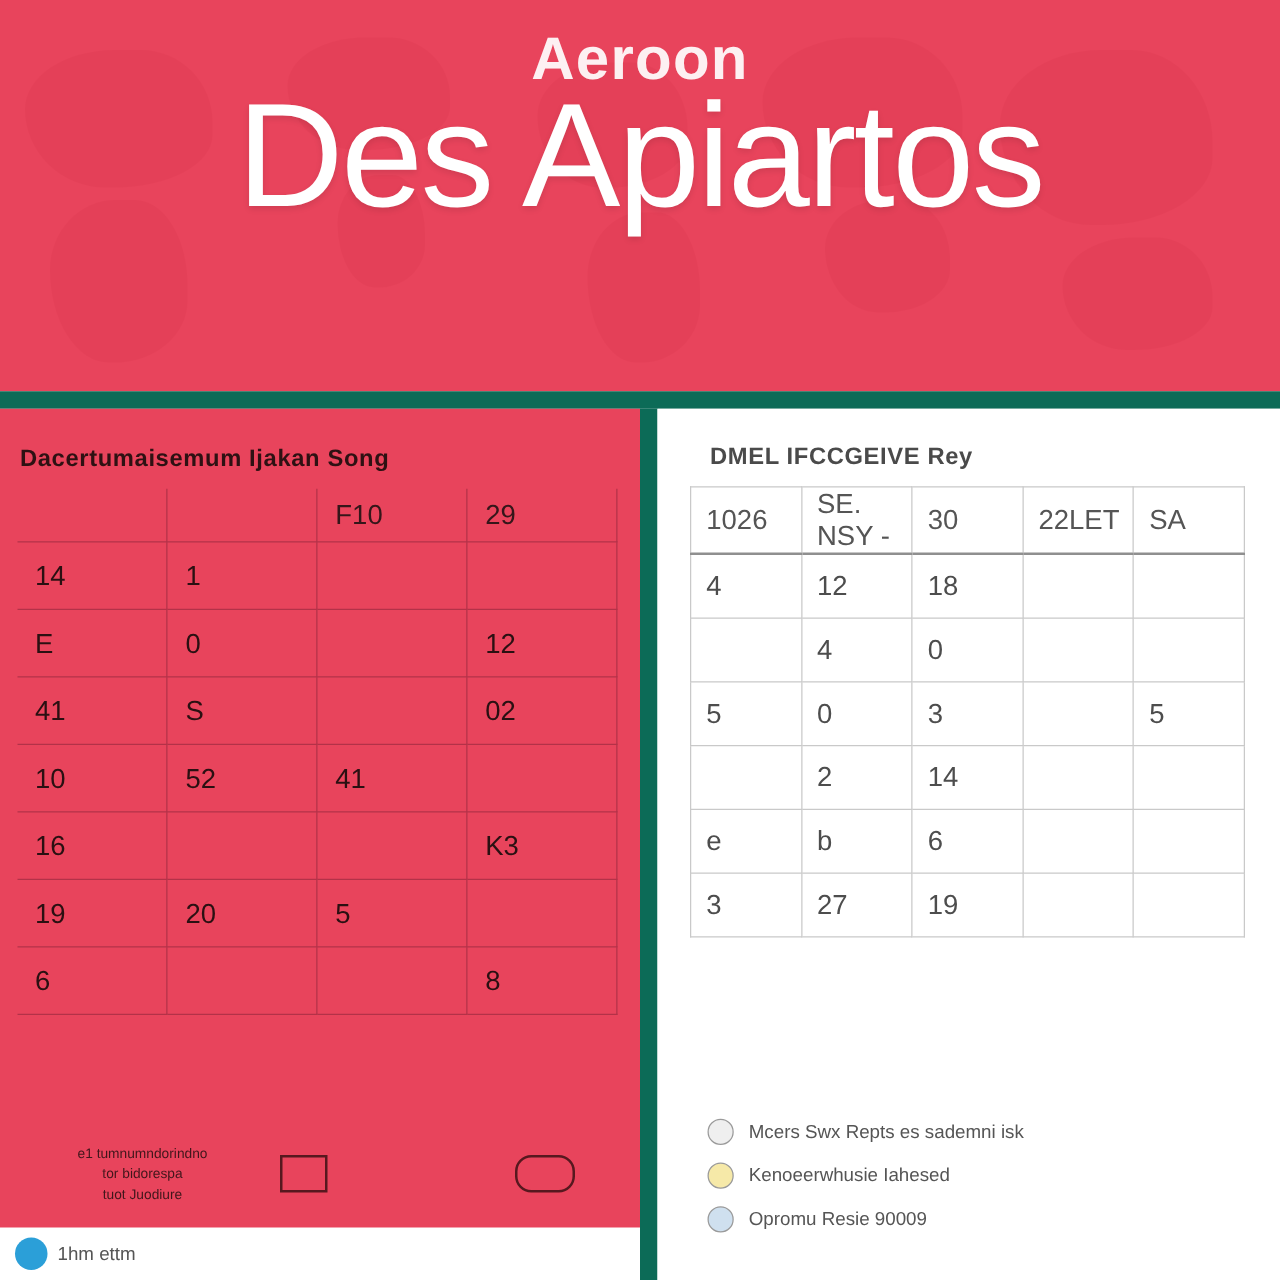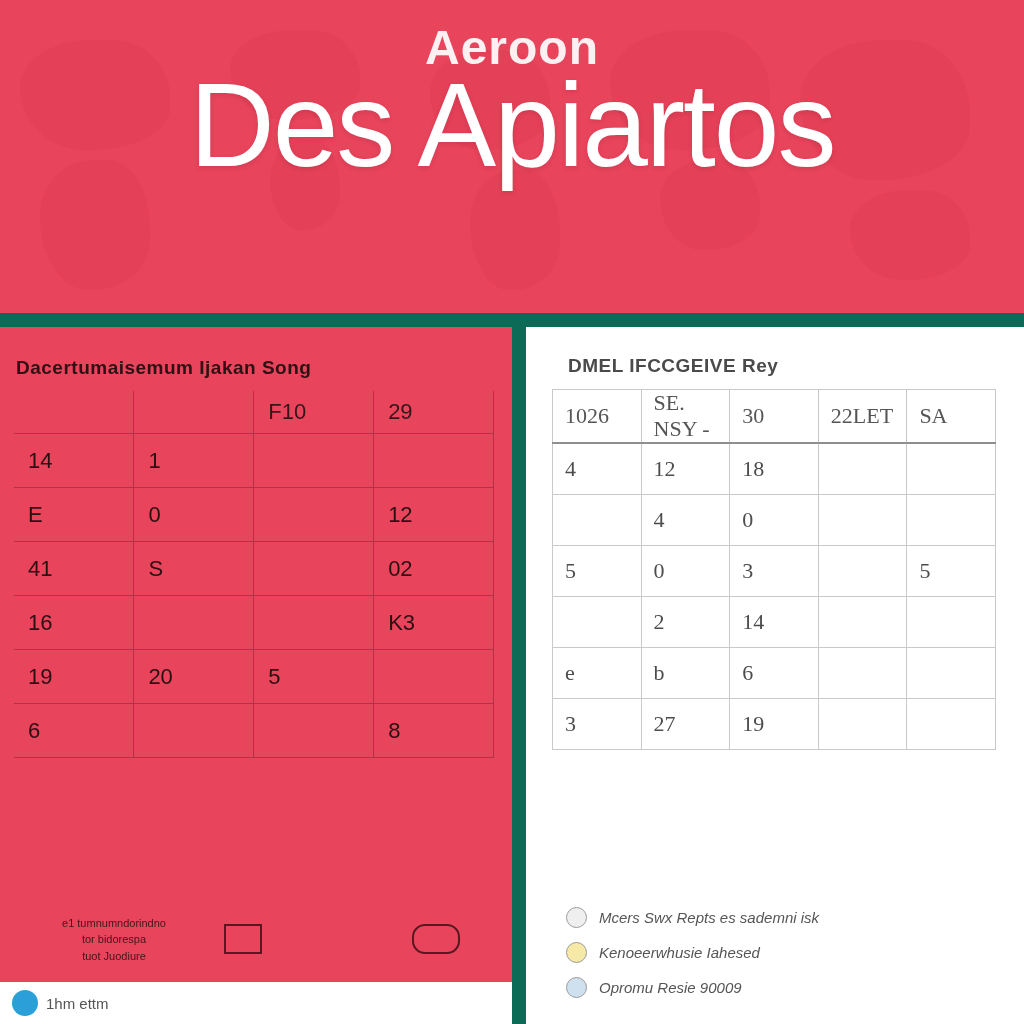--- a/index.html
+++ b/index.html
@@ -146,21 +146,20 @@
     border-top: none;
   }
   .tbl-left td:first-child, .tbl-left th:first-child {
     border-left: none;
   }
 
   .tbl-right {
     width: 444px;
     margin-left: 26px;
     table-layout: fixed;
-    font-family: Liberation Serif, serif;
   }
   .tbl-right td, .tbl-right th {
     border: 1px solid #c9c9c9;
     height: 50px;
     padding: 0 12px;
     text-align: left;
     font-weight: normal;
     color: #4d4d4d;
     vertical-align: middle;
   }
@@ -200,23 +199,22 @@
     width: 44px;
     height: 26px;
     border: 2px solid #57181f;
     border-radius: 13px;
     margin-left: 140px;
   }
 
   .legend-right {
     position: absolute;
     left: 40px;
-    bottom: 12px;
+    bottom: 24px;
     width: 430px;
-    font-style: italic;
   }
   .legend-item {
     display: flex;
     align-items: center;
     gap: 12px;
     margin-bottom: 14px;
     font-size: 15px;
     color: #555;
   }
   .legend-dot {
@@ -302,20 +300,26 @@
           <td class="cell-c"></td>
           <td class="cell-c">12</td>
         </tr>
         <tr>
           <td>41</td>
           <td>S</td>
           <td class="cell-c"></td>
           <td class="cell-c">02</td>
         </tr>
         <tr>
+          <td>10</td>
+          <td>52</td>
+          <td class="cell-c">41</td>
+          <td class="cell-c"></td>
+        </tr>
+        <tr>
           <td>16</td>
           <td></td>
           <td class="cell-c"></td>
           <td class="cell-c">K3</td>
         </tr>
         <tr>
           <td>19</td>
           <td>20</td>
           <td class="cell-c">5</td>
           <td class="cell-c"></td>

